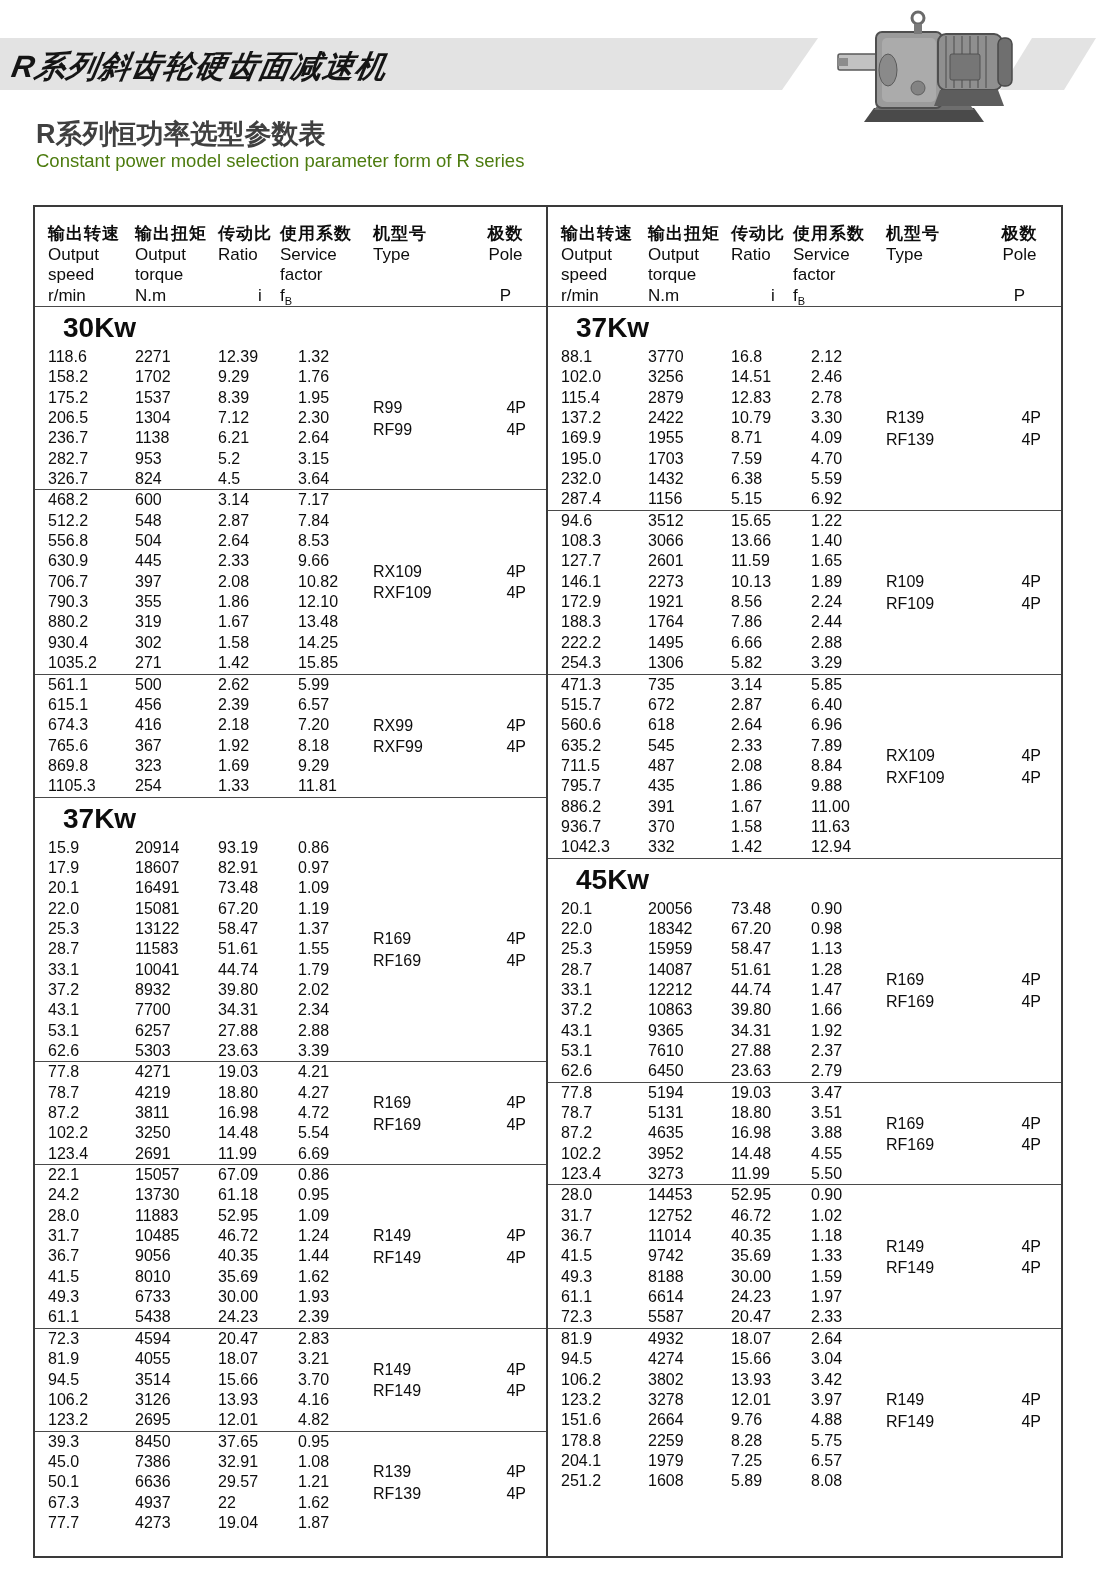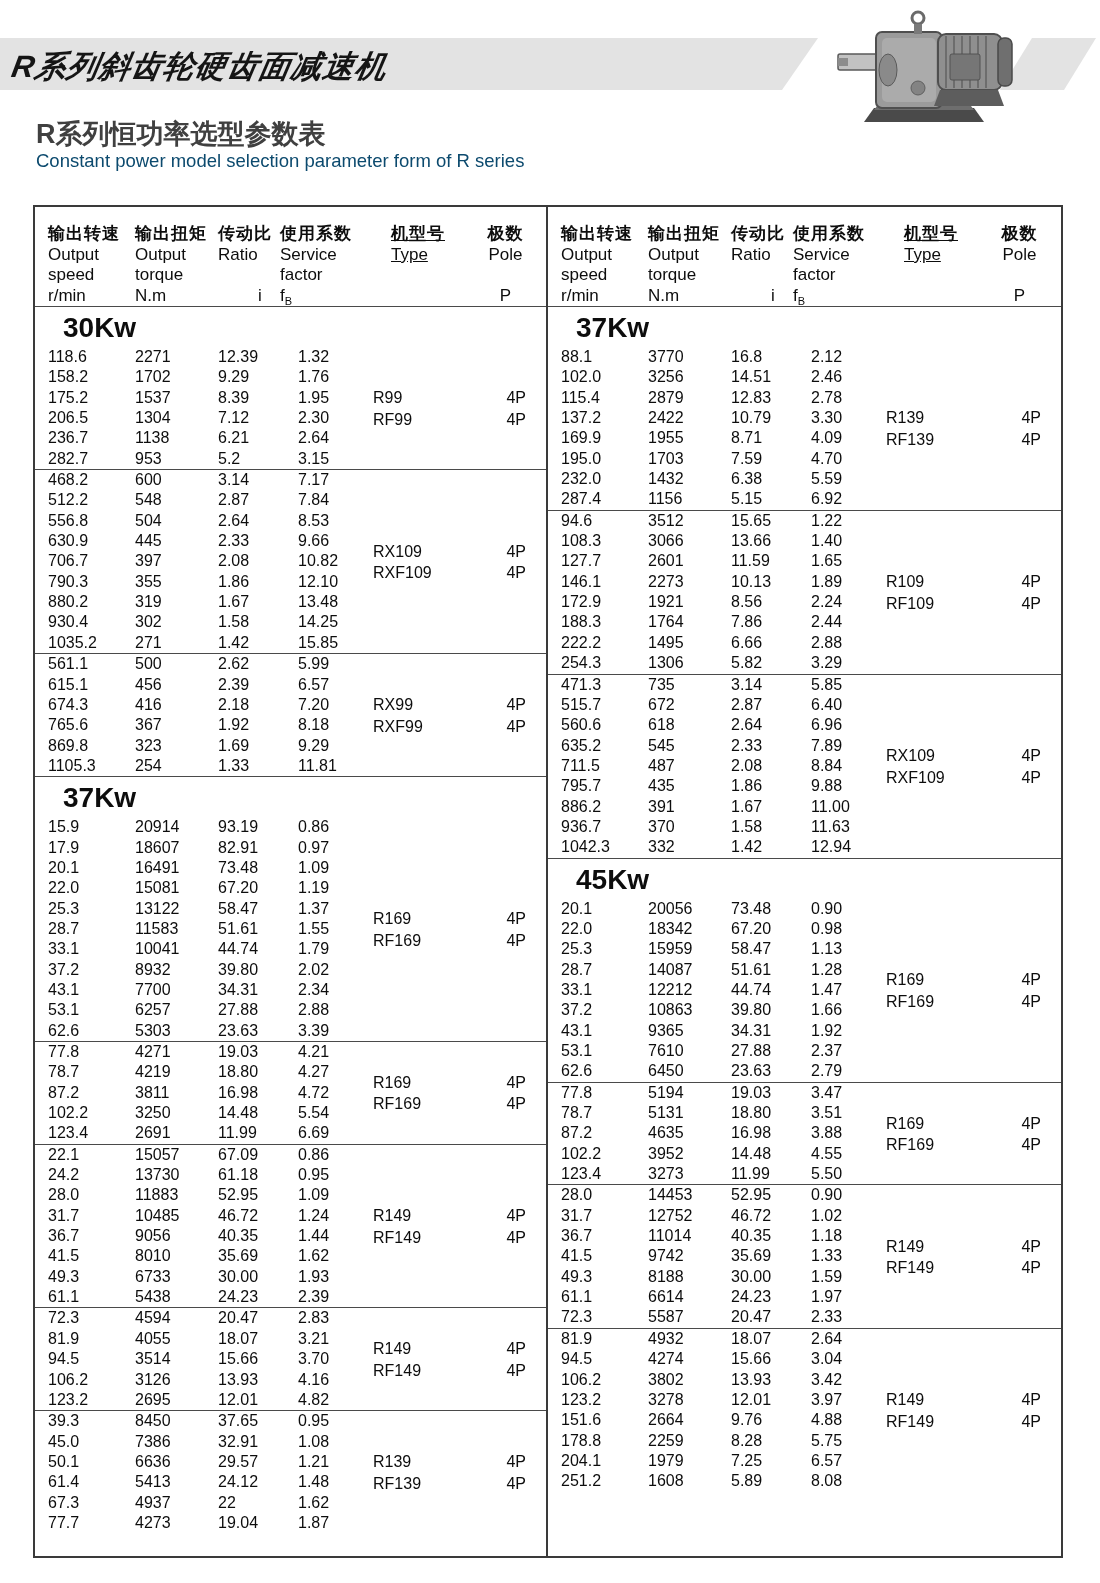--- a/index.html
+++ b/index.html
@@ -18,34 +18,34 @@
   .band-main{position:absolute;top:38px;left:0;width:818px;height:52px;background:var(--band);
     clip-path:polygon(0 0,100% 0,calc(100% - 36px) 100%,0 100%);}
   .band-right{position:absolute;top:38px;left:1000px;width:100px;height:52px;background:var(--band);
     clip-path:polygon(32px 0,96px 0,64px 100%,0 100%);}
   .banner-title{position:absolute;left:12px;top:46px;font-size:31px;font-weight:bold;
     font-style:italic;letter-spacing:1px;color:#151515;white-space:nowrap;}
   .banner-title>span{display:inline-block;transform:skewX(-10deg);}
   .motor{position:absolute;left:822px;top:2px;width:200px;height:130px;}
   
   .page-title-zh{position:absolute;left:36px;top:116px;font-size:27px;font-weight:bold;color:#404040;}
-  .page-title-en{position:absolute;left:36px;top:150px;font-size:18.5px;color:#0c4a6e;}
+  .page-title-en{position:absolute;left:36px;top:150px;font-size:18.5px;color:#4d7c0f;}
   
   .param-table{position:absolute;left:33px;top:205px;width:1030px;height:1353px;
     border:2px solid var(--line);box-sizing:border-box;display:flex;}
   .half{width:515px;box-sizing:border-box;position:relative;overflow:hidden;}
   .half.left{border-right:2px solid var(--line);}
   .half-header{height:100px;box-sizing:border-box;border-bottom:1px solid var(--thin);
     display:grid;grid-template-columns:87px 83px 80px 75px 110px 1fr;
     padding:17px 0 4px 13px;}
   .hc{font-size:17px;}
   .hc .ln{line-height:20.5px;white-space:nowrap;}
   .hc .zh{font-weight:bold;letter-spacing:1px;}
   .hc-factor .zh,.hc-factor .en{margin-left:-18px;}
-  .hc-type .zh,.hc-type .en{margin-left:18px;text-decoration:underline;}
+  .hc-type .zh,.hc-type .en{}
   .u-torque{}
   .u-ratio{margin-left:40px;}
   .u-factor{margin-left:14px;}
   .hc-pole{text-align:center;padding-right:18px;}
   sub{font-size:11px;}
   
   .table-section + .table-section{border-top:1px solid var(--thin);}
   .section-title{height:40px;line-height:42px;font-size:28px;font-weight:bold;padding-left:28px;}
   .group{position:relative;}
   .group + .group{border-top:1px solid var(--thin);}
@@ -170,20 +170,26 @@
               <div>1138</div>
               <div>6.21</div>
               <div>2.64</div>
             </div>
             <div class="row">
               <div>282.7</div>
               <div>953</div>
               <div>5.2</div>
               <div>3.15</div>
             </div>
+            <div class="row">
+              <div>326.7</div>
+              <div>824</div>
+              <div>4.5</div>
+              <div>3.64</div>
+            </div>
             <div class="group-label">
               <div class="label-row">
                 <span>R99</span>
                 <span>4P</span>
               </div>
               <div class="label-row">
                 <span>RF99</span>
                 <span>4P</span>
               </div>
             </div>
@@ -538,26 +544,20 @@
               <div>45.0</div>
               <div>7386</div>
               <div>32.91</div>
               <div>1.08</div>
             </div>
             <div class="row">
               <div>50.1</div>
               <div>6636</div>
               <div>29.57</div>
               <div>1.21</div>
-            </div>
-            <div class="row">
-              <div>61.4</div>
-              <div>5413</div>
-              <div>24.12</div>
-              <div>1.48</div>
             </div>
             <div class="row">
               <div>67.3</div>
               <div>4937</div>
               <div>22</div>
               <div>1.62</div>
             </div>
             <div class="row">
               <div>77.7</div>
               <div>4273</div>

